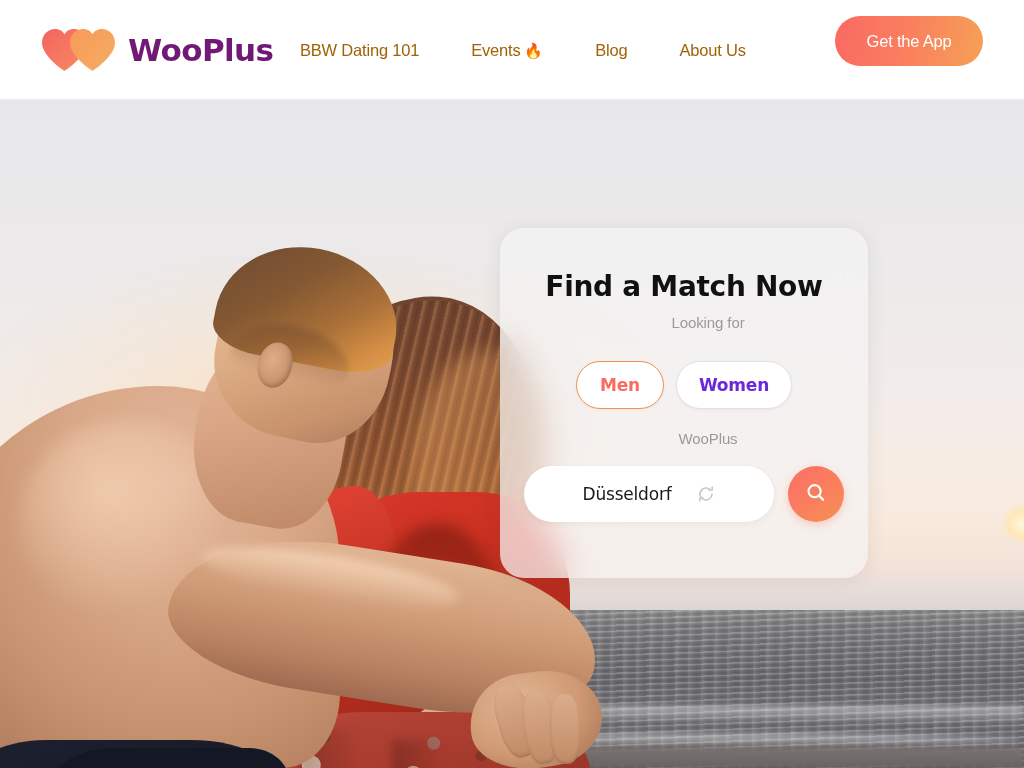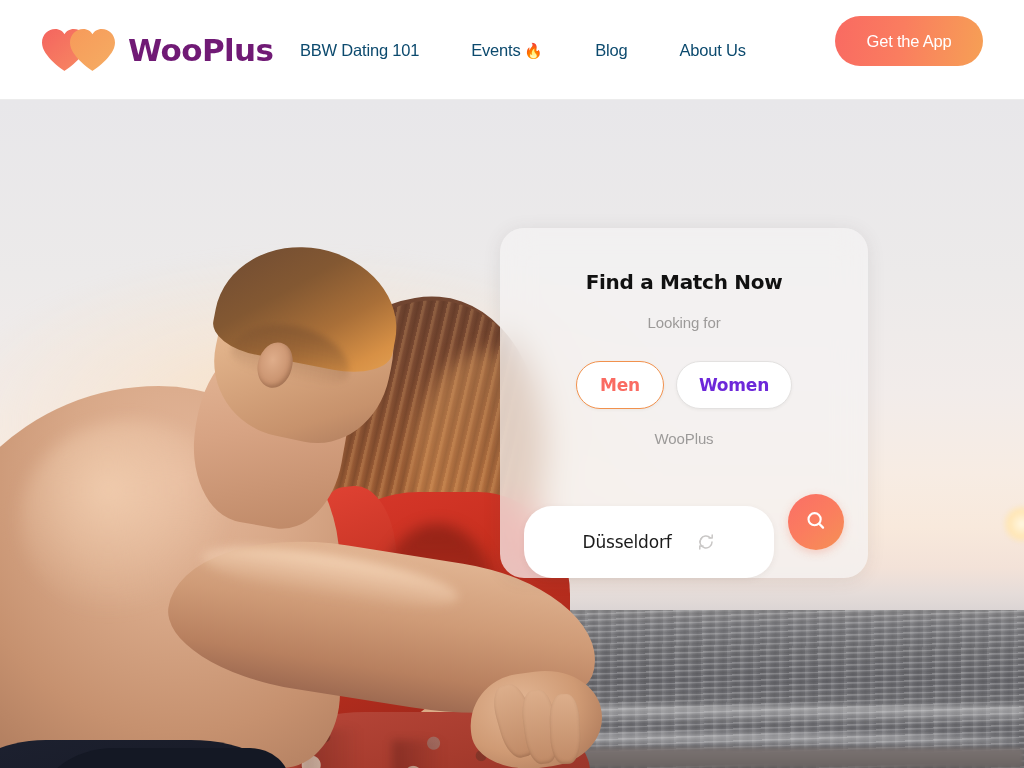--- a/index.html
+++ b/index.html
@@ -63,21 +63,21 @@
     position: absolute;
     left: 300px;
     top: 0;
     height: 100px;
     display: flex;
     align-items: center;
     gap: 0;
   }
   .nav-item {
     font-size: 16.5px;
-    color: #0c4a6e;
+    color: #a16207;
     letter-spacing: -0.2px;
     text-decoration: none;
     white-space: nowrap;
     padding: 8px 0;
     cursor: pointer;
   }
   .nav-item + .nav-item { margin-left: 52px; }
   .fire { font-size: 15px; }
 
   .cta {
@@ -397,34 +397,35 @@
     -webkit-backdrop-filter: blur(16px) saturate(115%);
     box-shadow: 0 2px 18px rgba(80,70,66,0.10);
     z-index: 20;
   }
 
   .card-title {
     position: absolute;
     left: 0; top: 42px;
     width: 368px;
     text-align: center;
-    font-size: 20px;
+    font-size: 28px;
     font-weight: 700;
     letter-spacing: -0.3px;
     color: #111111;
     font-family: "DejaVu Sans", sans-serif;
   }
 
   .field-label {
     position: absolute;
     width: 368px;
     text-align: center;
     font-size: 15px;
     color: #9c9a99;
     letter-spacing: -0.1px;
+    margin-left: 24px;
   }
   .label-looking { left: 0; top: 86px; }
   .label-location { left: 0; top: 202px; }
 
   .pills {
     position: absolute;
     left: 0; top: 133px;
     width: 368px;
     display: flex;
     justify-content: center;
@@ -458,30 +459,29 @@
     left: 0; top: 238px;
     width: 368px;
     display: flex;
     align-items: center;
     justify-content: center;
     gap: 14px;
   }
   .location-input {
     position: relative;
     width: 250px;
-    height: 72px;
+    height: 56px;
     border-radius: 28px;
     background: #ffffff;
     border: none;
     display: flex;
     align-items: center;
     justify-content: center;
     box-shadow: 0 2px 6px rgba(90,80,76,0.08);
     cursor: text;
-    margin-top: 40px;
   }
   .location-value {
     font-size: 17px;
     color: #1a1a1a;
     letter-spacing: -0.2px;
     font-family: "DejaVu Sans", sans-serif;
     margin-right: 4px;
   }
   .refresh-icon {
     width: 18px; height: 18px;

